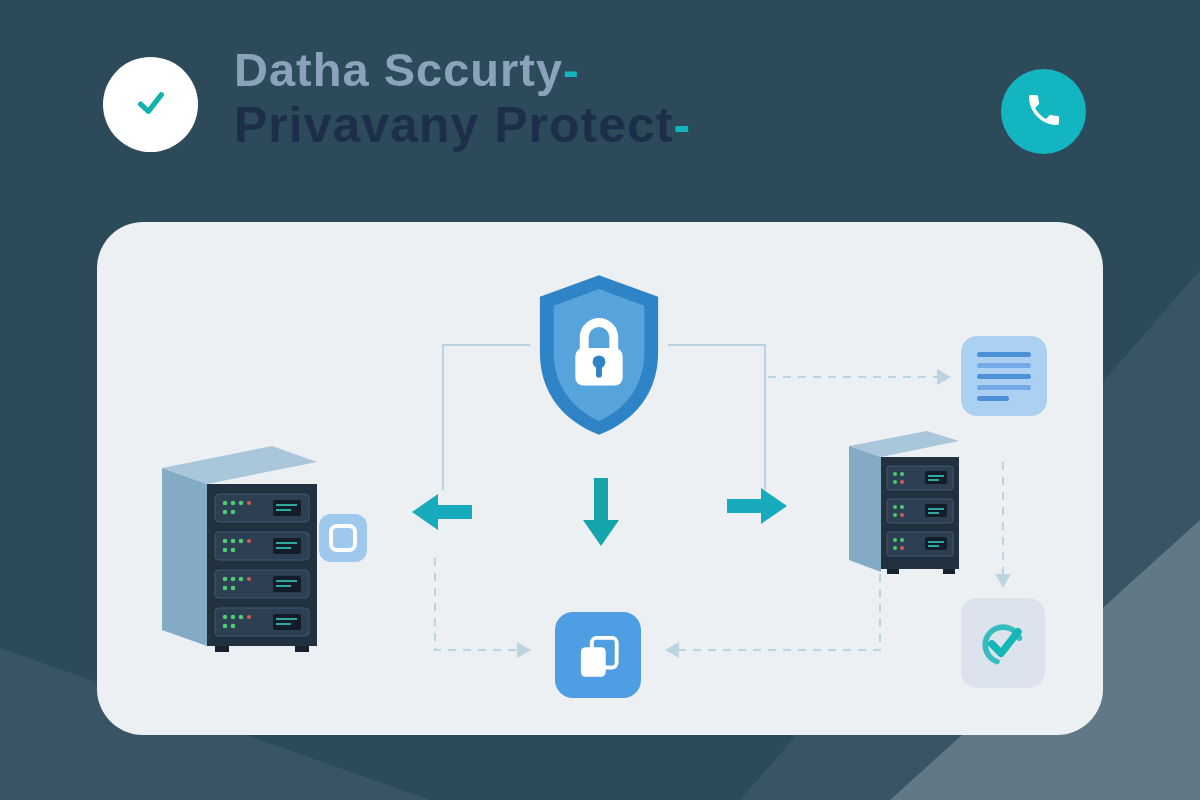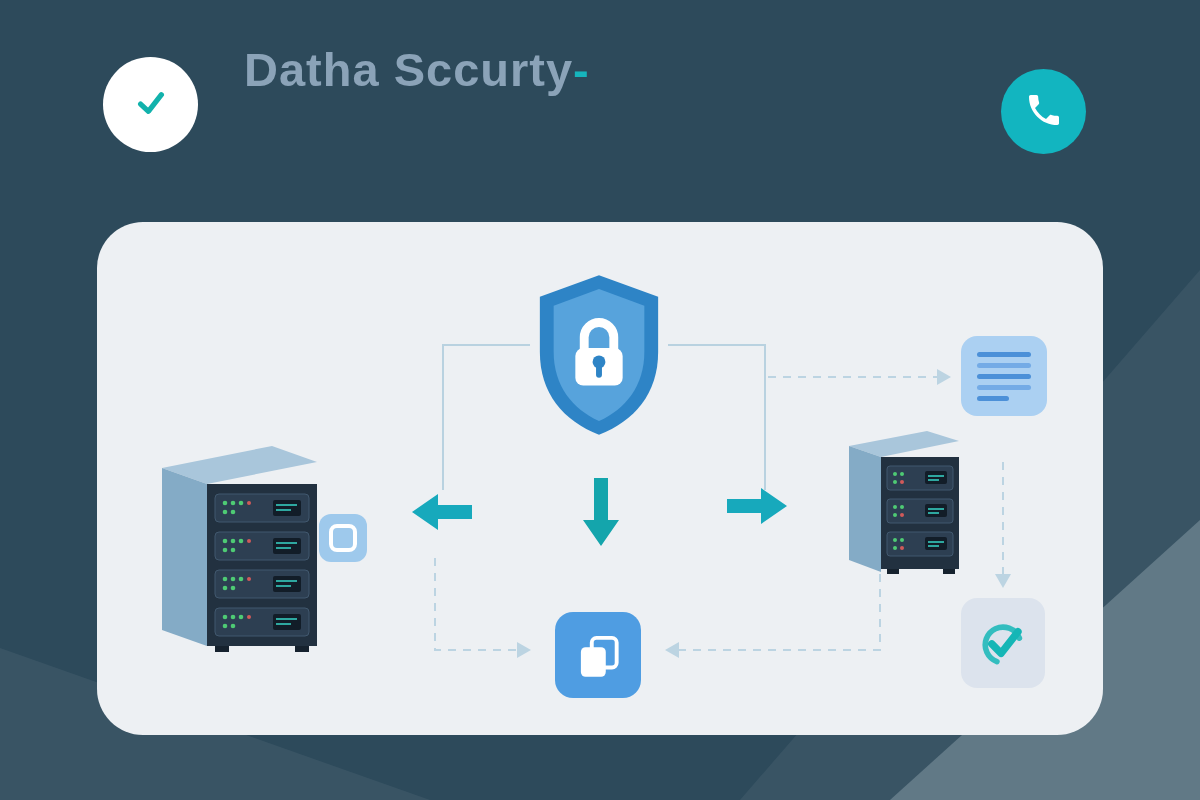--- a/index.html
+++ b/index.html
@@ -7,21 +7,21 @@
     width:1200px;height:800px;position:relative;overflow:hidden;
     background:#2d4a5b;
     font-family:"Liberation Sans", sans-serif;
   }
   .bg-shapes{position:absolute;inset:0;pointer-events:none;}
   
   .badge-circle{
     position:absolute;left:103px;top:57px;width:95px;height:95px;border-radius:50%;
     background:#ffffff;display:flex;align-items:center;justify-content:center;
   }
-  .title-block{position:absolute;left:244px;top:44px;line-height:1.12;white-space:nowrap;}
+  .title-block{position:absolute;left:234px;top:44px;line-height:1.12;white-space:nowrap;}
   .title-line1{font-size:47px;font-weight:800;color:#8ba3b8;letter-spacing:1px;}
   .title-line2{font-size:50px;font-weight:800;color:#1d2f47;letter-spacing:1px;}
   .accent{color:#16b5bd;}
   .phone-circle{
     position:absolute;left:1001px;top:69px;width:85px;height:85px;border-radius:50%;
     background:#12b5c0;display:flex;align-items:center;justify-content:center;
   }
   
   .panel{
     position:absolute;left:97px;top:222px;width:1006px;height:513px;border-radius:46px;
@@ -69,20 +69,21 @@
 <div class="badge-circle">
   <span>
     <svg width="52" height="52" viewBox="0 0 100 100">
       <path d="M30 52 L45 66 L70 34" fill="none" stroke="#12b2ac" stroke-width="10" stroke-linecap="round" stroke-linejoin="round"></path>
     </svg>
   </span>
 </div>
 
 <div class="title-block">
   <div class="title-line1"><span>Datha Sccurty</span><span class="accent">-</span></div>
+  <div class="title-line2"><span>Privavany Protect</span><span class="accent">-</span></div>
 </div>
 
 <div class="phone-circle">
   <span>
     <svg width="40" height="40" viewBox="0 0 24 24">
       <path fill="#ffffff" d="M6.62 10.79c1.44 2.83 3.76 5.14 6.59 6.59l2.2-2.2c.27-.27.67-.36 1.02-.24 1.12.37 2.33.57 3.57.57.55 0 1 .45 1 1V20c0 .55-.45 1-1 1-9.39 0-17-7.61-17-17 0-.55.45-1 1-1h3.5c.55 0 1 .45 1 1 0 1.25.2 2.45.57 3.57.11.35.03.74-.25 1.02l-2.2 2.2z"></path>
     </svg>
   </span>
 </div>
 

